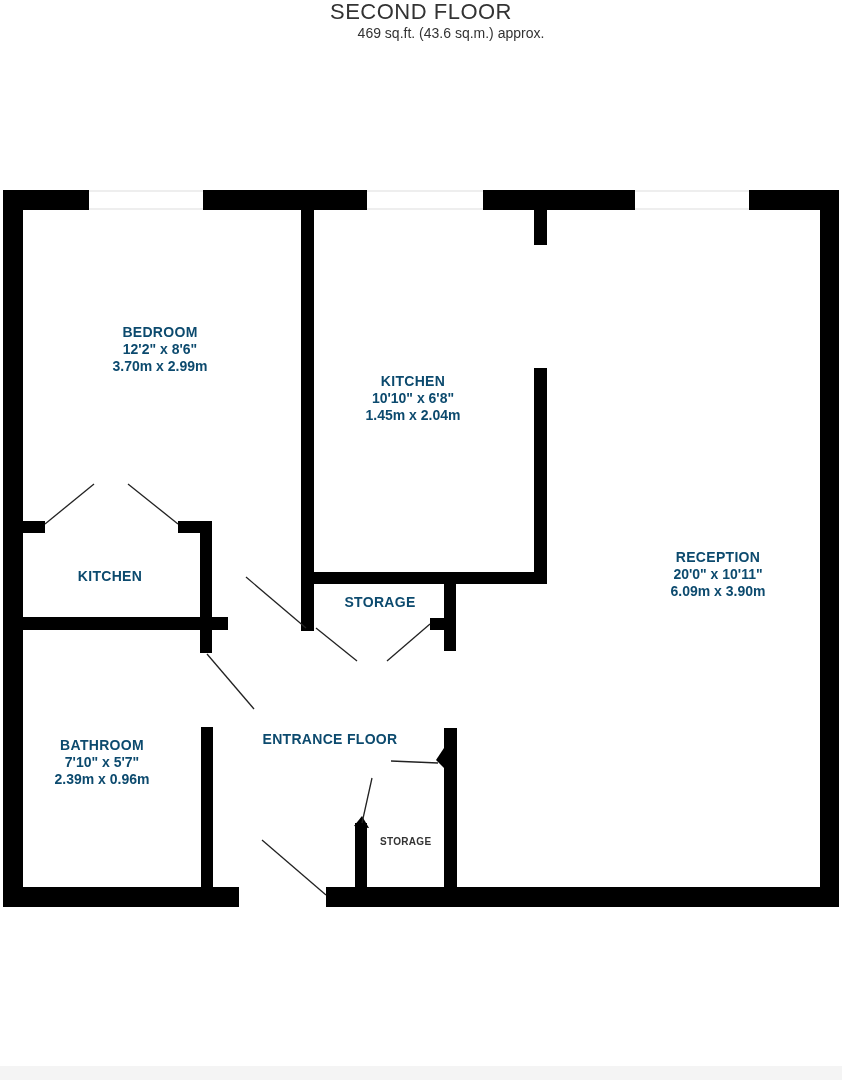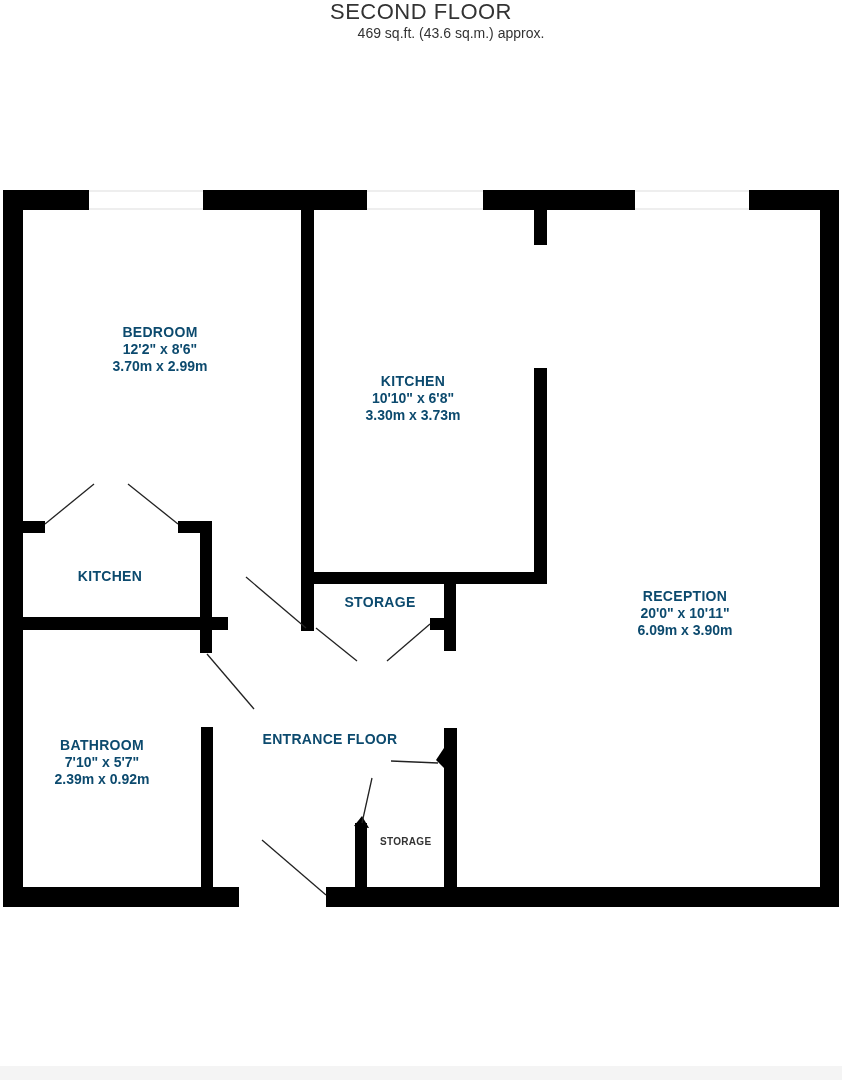--- a/index.html
+++ b/index.html
@@ -86,33 +86,33 @@
 
 <div class="room-label" style="left:60px; top:324px; width:200px;">
   <span class="name">BEDROOM</span>
   <span class="dim">12'2"  x 8'6"</span>
   <span class="dim">3.70m  x 2.99m</span>
 </div>
 
 <div class="room-label" style="left:313px; top:365px; width:200px;margin-top:8px;">
   <span class="name">KITCHEN</span>
   <span class="dim">10'10"  x 6'8"</span>
-  <span class="dim">3.30m  x 3.73m</span>
+  <span class="dim">1.45m  x 2.04m</span>
 </div>
 
-<div class="room-label" style="left:585px; top:549px; width:200px;margin-top:39px;">
+<div class="room-label" style="left:618px; top:549px; width:200px;">
   <span class="name">RECEPTION</span>
   <span class="dim">20'0"  x 10'11"</span>
   <span class="dim">6.09m  x 3.90m</span>
 </div>
 
 <div class="room-label" style="left:2px; top:737px; width:200px;">
   <span class="name">BATHROOM</span>
   <span class="dim">7'10"  x 5'7"</span>
-  <span class="dim">2.39m  x 0.92m</span>
+  <span class="dim">2.39m  x 0.96m</span>
 </div>
 
 <div class="room-label" style="left:40px; top:568px; width:140px;">
   <span class="name">KITCHEN</span>
 </div>
 
 <div class="room-label" style="left:320px; top:594px; width:120px;">
   <span class="name">STORAGE</span>
 </div>
 

